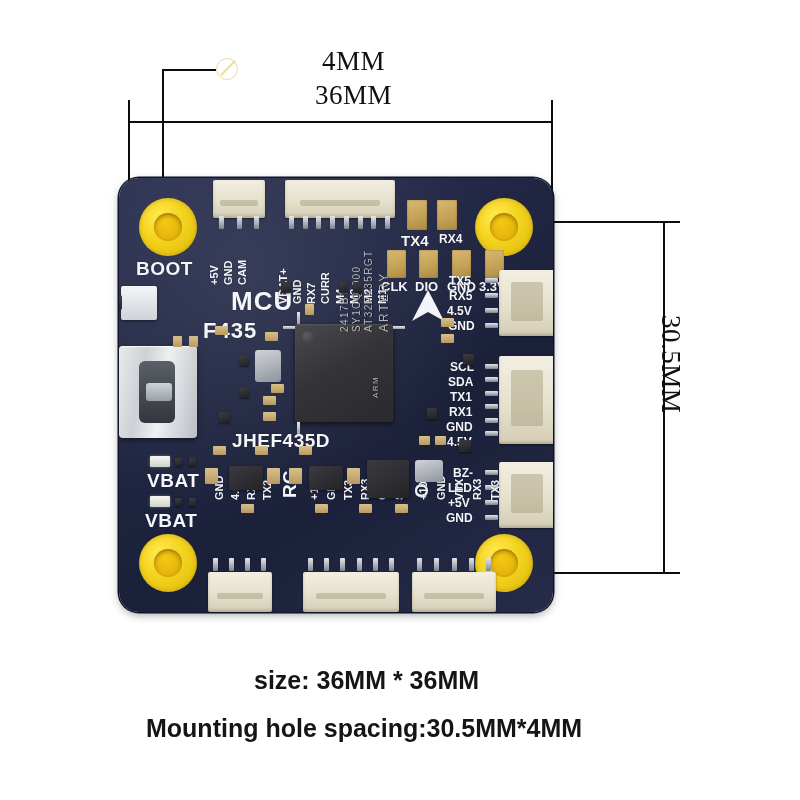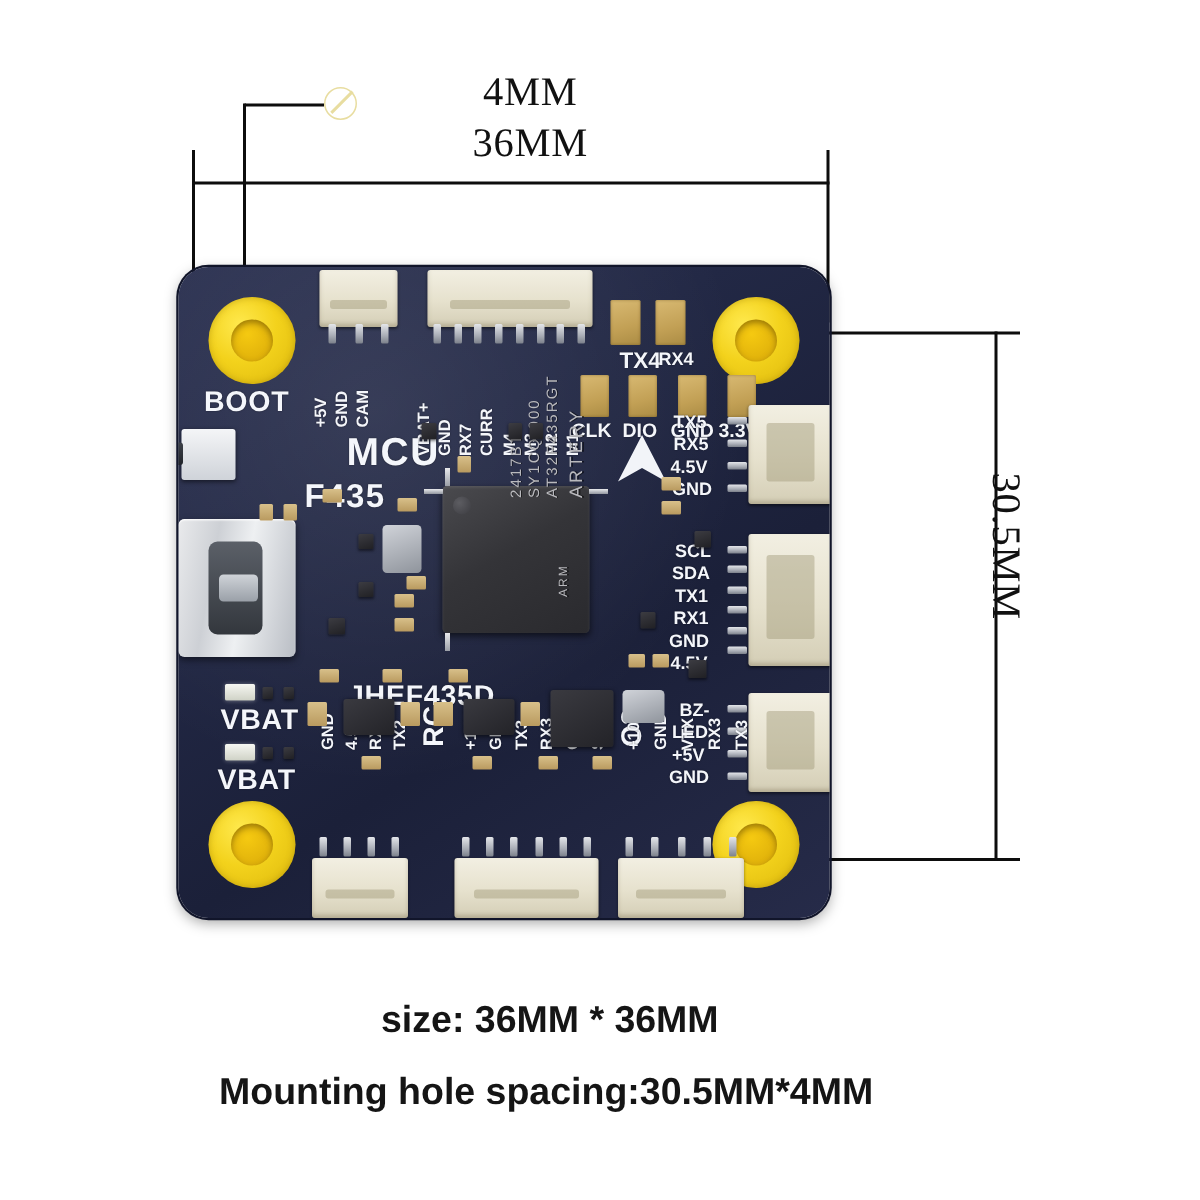--- a/index.html
+++ b/index.html
@@ -159,40 +159,40 @@
   <div class="silk rot" style="left:184px;top:114px;font-size:11px;">GND</div>
   <div class="silk rot" style="left:198px;top:114px;font-size:11px;">RX7</div>
   <div class="silk rot" style="left:212px;top:114px;font-size:11px;">CURR</div>
   <div class="silk rot" style="left:227px;top:114px;font-size:11px;">M4</div>
   <div class="silk rot" style="left:241px;top:114px;font-size:11px;">M3</div>
   <div class="silk rot" style="left:255px;top:114px;font-size:11px;">M2</div>
   <div class="silk rot" style="left:269px;top:114px;font-size:11px;">M1</div>
 
   <div class="pad" style="left:288px;top:22px;width:20px;height:30px;"></div>
   <div class="pad" style="left:318px;top:22px;width:20px;height:30px;"></div>
-  <div class="silk" style="left:282px;top:54px;font-size:15px;margin-left:12px;">TX4</div>
+  <div class="silk" style="left:282px;top:54px;font-size:15px;">TX4</div>
   <div class="silk" style="left:320px;top:54px;font-size:12px;">RX4</div>
 
   <div class="pad" style="left:268px;top:72px;width:19px;height:28px;"></div>
   <div class="pad" style="left:300px;top:72px;width:19px;height:28px;"></div>
   <div class="pad" style="left:333px;top:72px;width:19px;height:28px;"></div>
   <div class="pad" style="left:366px;top:72px;width:19px;height:28px;"></div>
   <div class="silk" style="left:262px;top:101px;font-size:13px;">CLK</div>
   <div class="silk" style="left:296px;top:101px;font-size:13px;">DIO</div>
   <div class="silk" style="left:328px;top:101px;font-size:13px;">GND</div>
   <div class="silk" style="left:360px;top:101px;font-size:13px;">3.3V</div>
 
   <div class="silk" style="left:17px;top:80px;font-size:19px;letter-spacing:.5px;">BOOT</div>
   <div id="bootbtn" style="left:2px;top:108px;width:36px;height:34px;">
     <div class="nub"></div>
   </div>
 
   <div class="silk" style="left:112px;top:108px;font-size:26px;letter-spacing:1px;">MCU</div>
   <div class="silk" style="left:84px;top:140px;font-size:22px;letter-spacing:1px;">F435</div>
-  <div class="silk" style="left:113px;top:252px;font-size:19px;letter-spacing:.5px;margin-top:24px;">JHEF435D</div>
+  <div class="silk" style="left:113px;top:252px;font-size:19px;letter-spacing:.5px;">JHEF435D</div>
 
   <div id="arrow" style="left:292px;top:110px;">
     <svg width="34" height="36" viewBox="0 0 34 36">
       <polygon points="17,2 33,33 17,24 1,33" fill="#f2f4f8"></polygon>
     </svg>
   </div>
 
   <div id="usbc" style="left:0px;top:168px;width:78px;height:92px;">
     <div class="mouth"></div>
       <div class="tab"></div>

